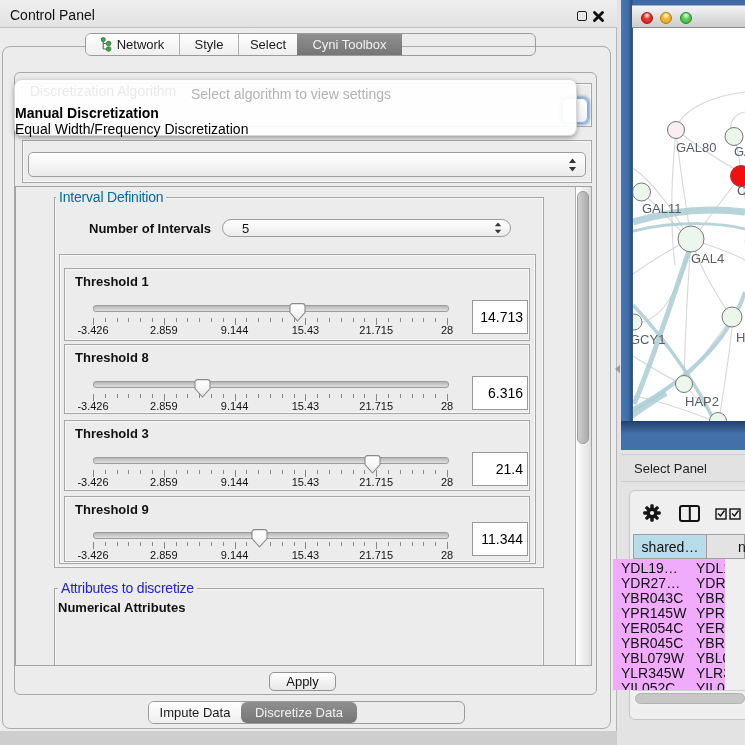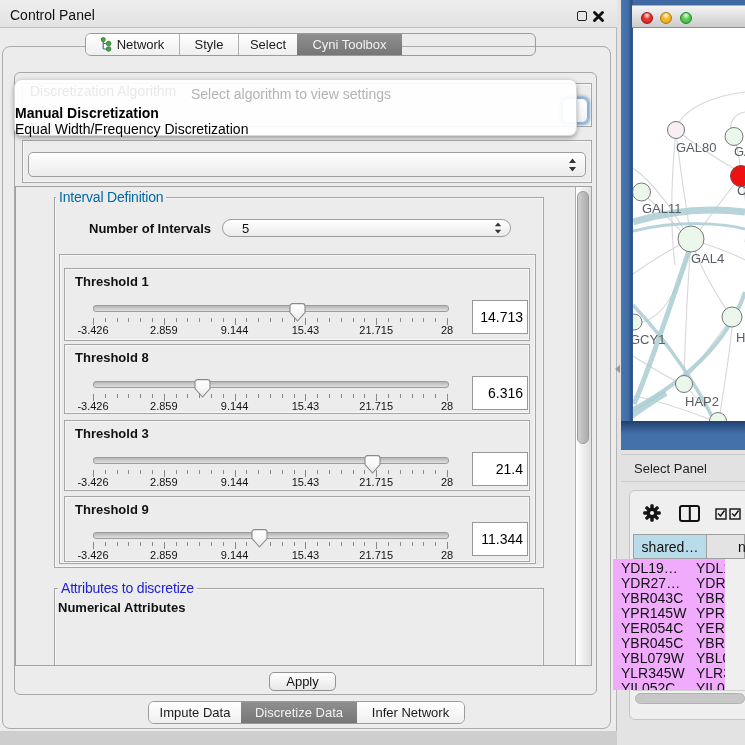--- a/index.html
+++ b/index.html
@@ -295,22 +295,21 @@
   <div class="abs" style="left:42px;top:413px;font-size:13px;font-weight:bold;color:#111;">Numerical Attributes</div>
 
   <div class="abs" style="right:0;top:0;width:16px;height:478px;background:linear-gradient(90deg,#ffffff,#dedede);border-left:1px solid #b3b3b3;box-sizing:border-box;"></div>
   <div class="abs" style="right:2px;top:4px;width:12px;height:253px;border-radius:6px;background:linear-gradient(90deg,#cfcfcf,#ababab);border:1px solid #9a9a9a;box-sizing:border-box;"></div>
 </div>
 
 <div class="abs" style="left:269px;top:672px;width:67px;height:19px;border:1px solid #949494;border-radius:5px;background:linear-gradient(#ffffff,#e7e7e7);box-sizing:border-box;text-align:center;font-size:13px;line-height:17px;color:#111;">Apply</div>
 
 <div class="abs" style="left:148px;top:701px;width:317px;height:23px;display:flex;border:1px solid #9b9b9b;border-radius:6px;overflow:hidden;box-sizing:border-box;">
   <div class="seg" style="flex:0 0 92px;">Impute Data</div>
-  <div class="seg segsel" style="flex:0 0 116px;">Discretize Data</div>
-  <div class="seg" style="flex:1 1 auto;">Infer Network</div>
+  <div class="seg segsel" style="flex:0 0 116px;border-radius:6px;">Discretize Data</div>
 </div>
 
 <div class="abs" style="left:0;top:731px;width:617px;height:14px;background:#cecece;"></div>
 
 <div class="abs" style="left:615px;top:365px;width:0;height:0;border-top:4px solid transparent;border-bottom:4px solid transparent;border-right:5px solid #9a9a9a;"></div>
 
 <div class="abs" style="left:621px;top:0;width:124px;height:450px;background:linear-gradient(90deg,#4a77b1 0px,#416da7 7px,#2a4d7e 11px,#3f6aa4 12px,#3f6aa4 100%);"></div>
 <div class="abs" style="left:621px;top:421px;width:124px;height:29px;background:linear-gradient(#20406e,#4470aa 45%,#4571ab);"></div>
 <div class="abs" style="left:632px;top:5px;width:113px;height:23px;background:linear-gradient(#f4f4f4,#cccccc);border-bottom:1px solid #8e8e8e;border-top:1px solid #9fb3cd;box-sizing:border-box;"></div>
 <div class="abs" style="left:641px;top:12px;width:12px;height:12px;border-radius:6px;background:radial-gradient(circle at 50% 22%,rgba(255,255,255,0.9),rgba(255,255,255,0) 38%),radial-gradient(circle at 50% 40%,#f0524a,#dc2722 65%,#b8161a);border:1px solid #a11217;box-sizing:border-box;"></div>

